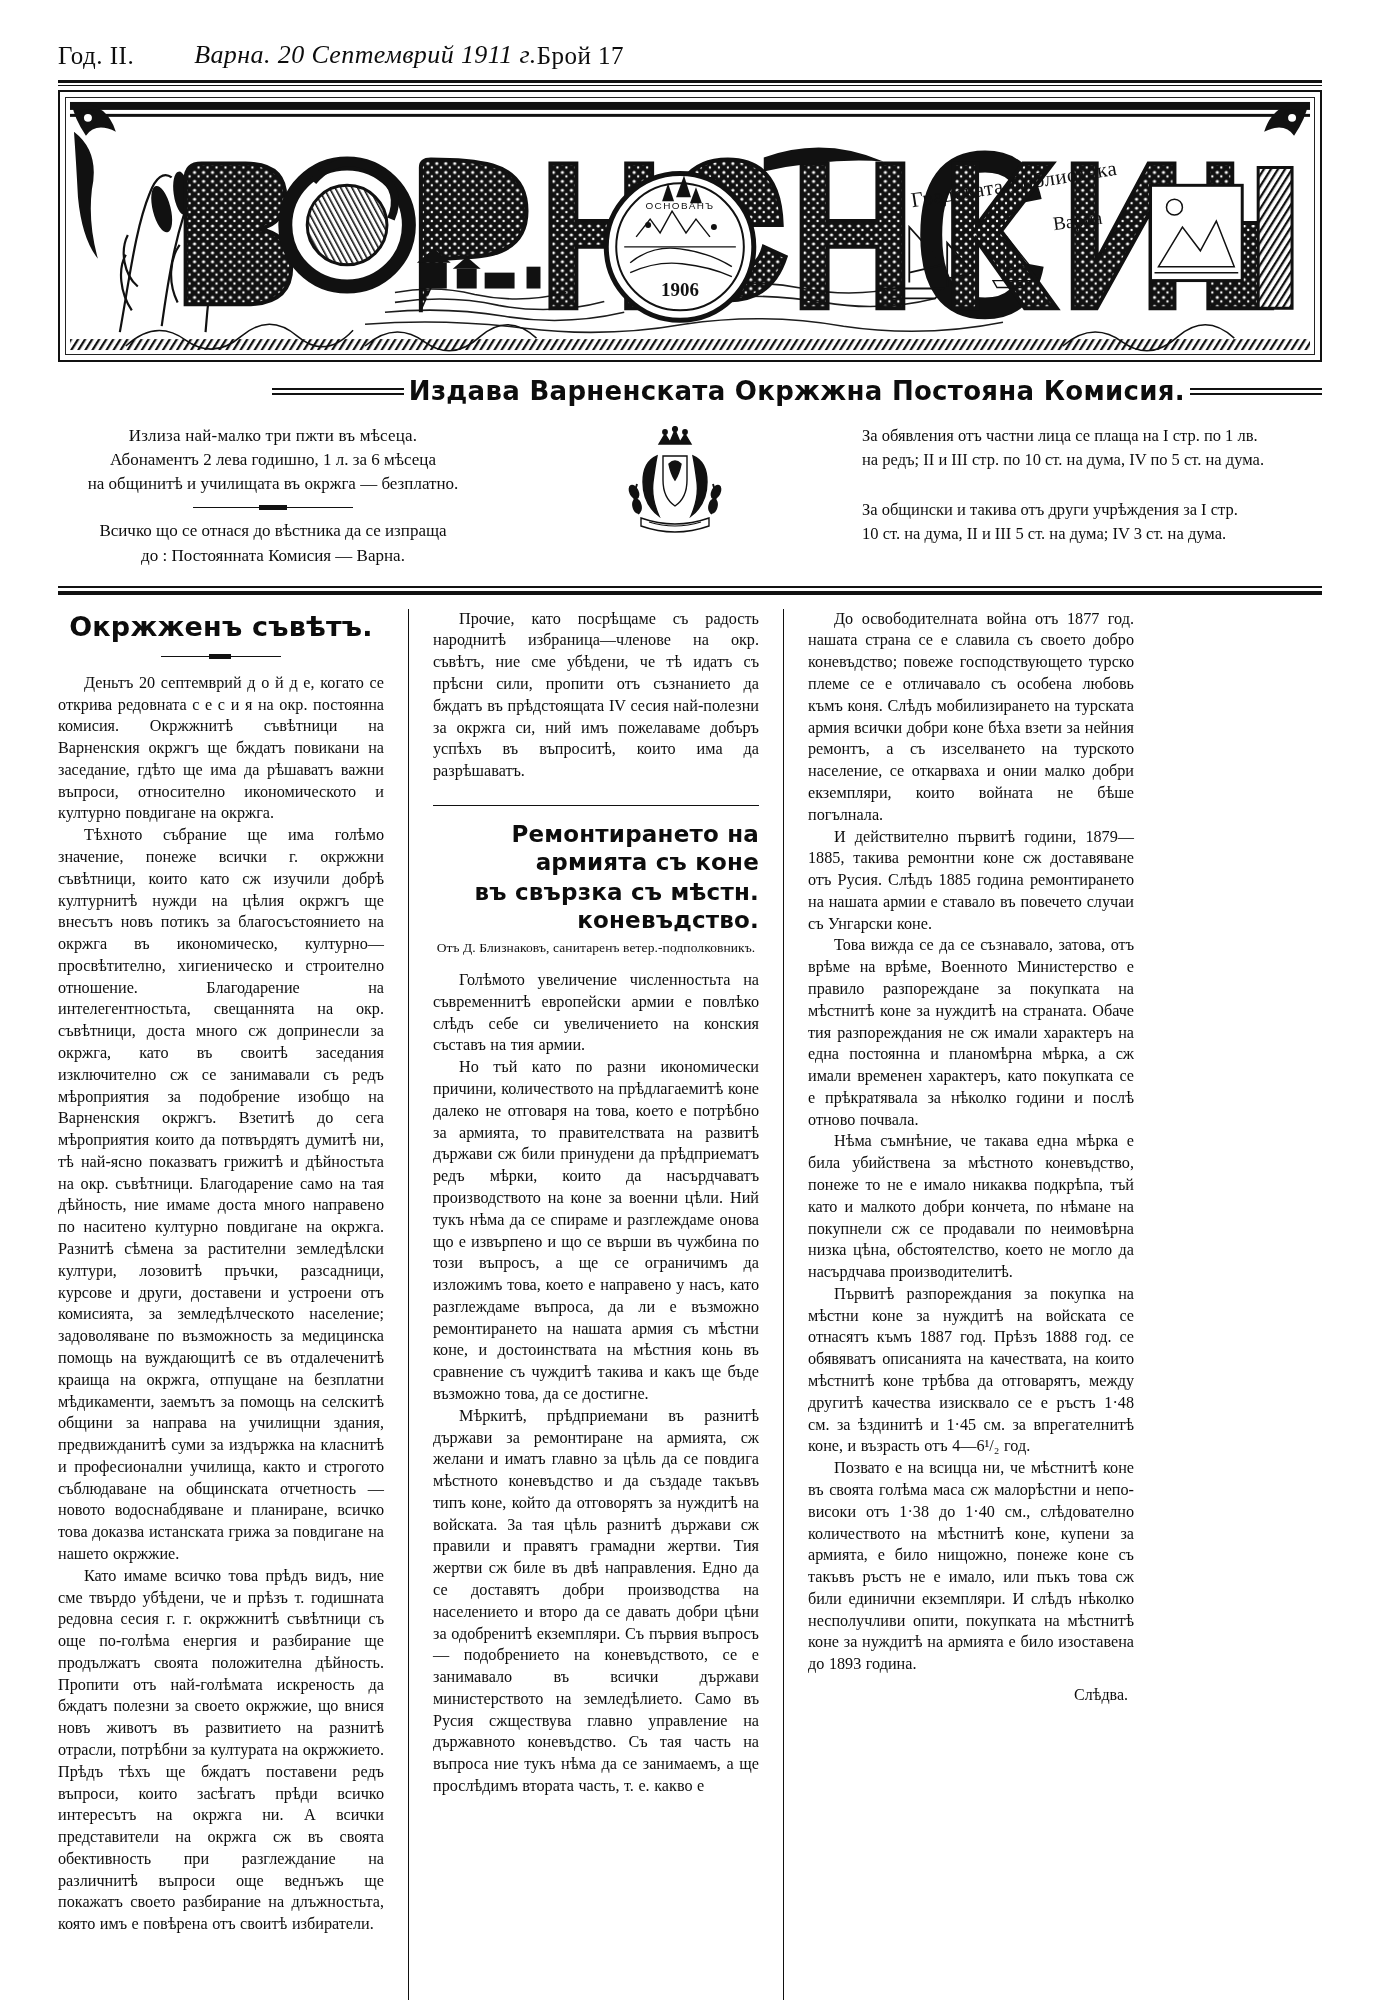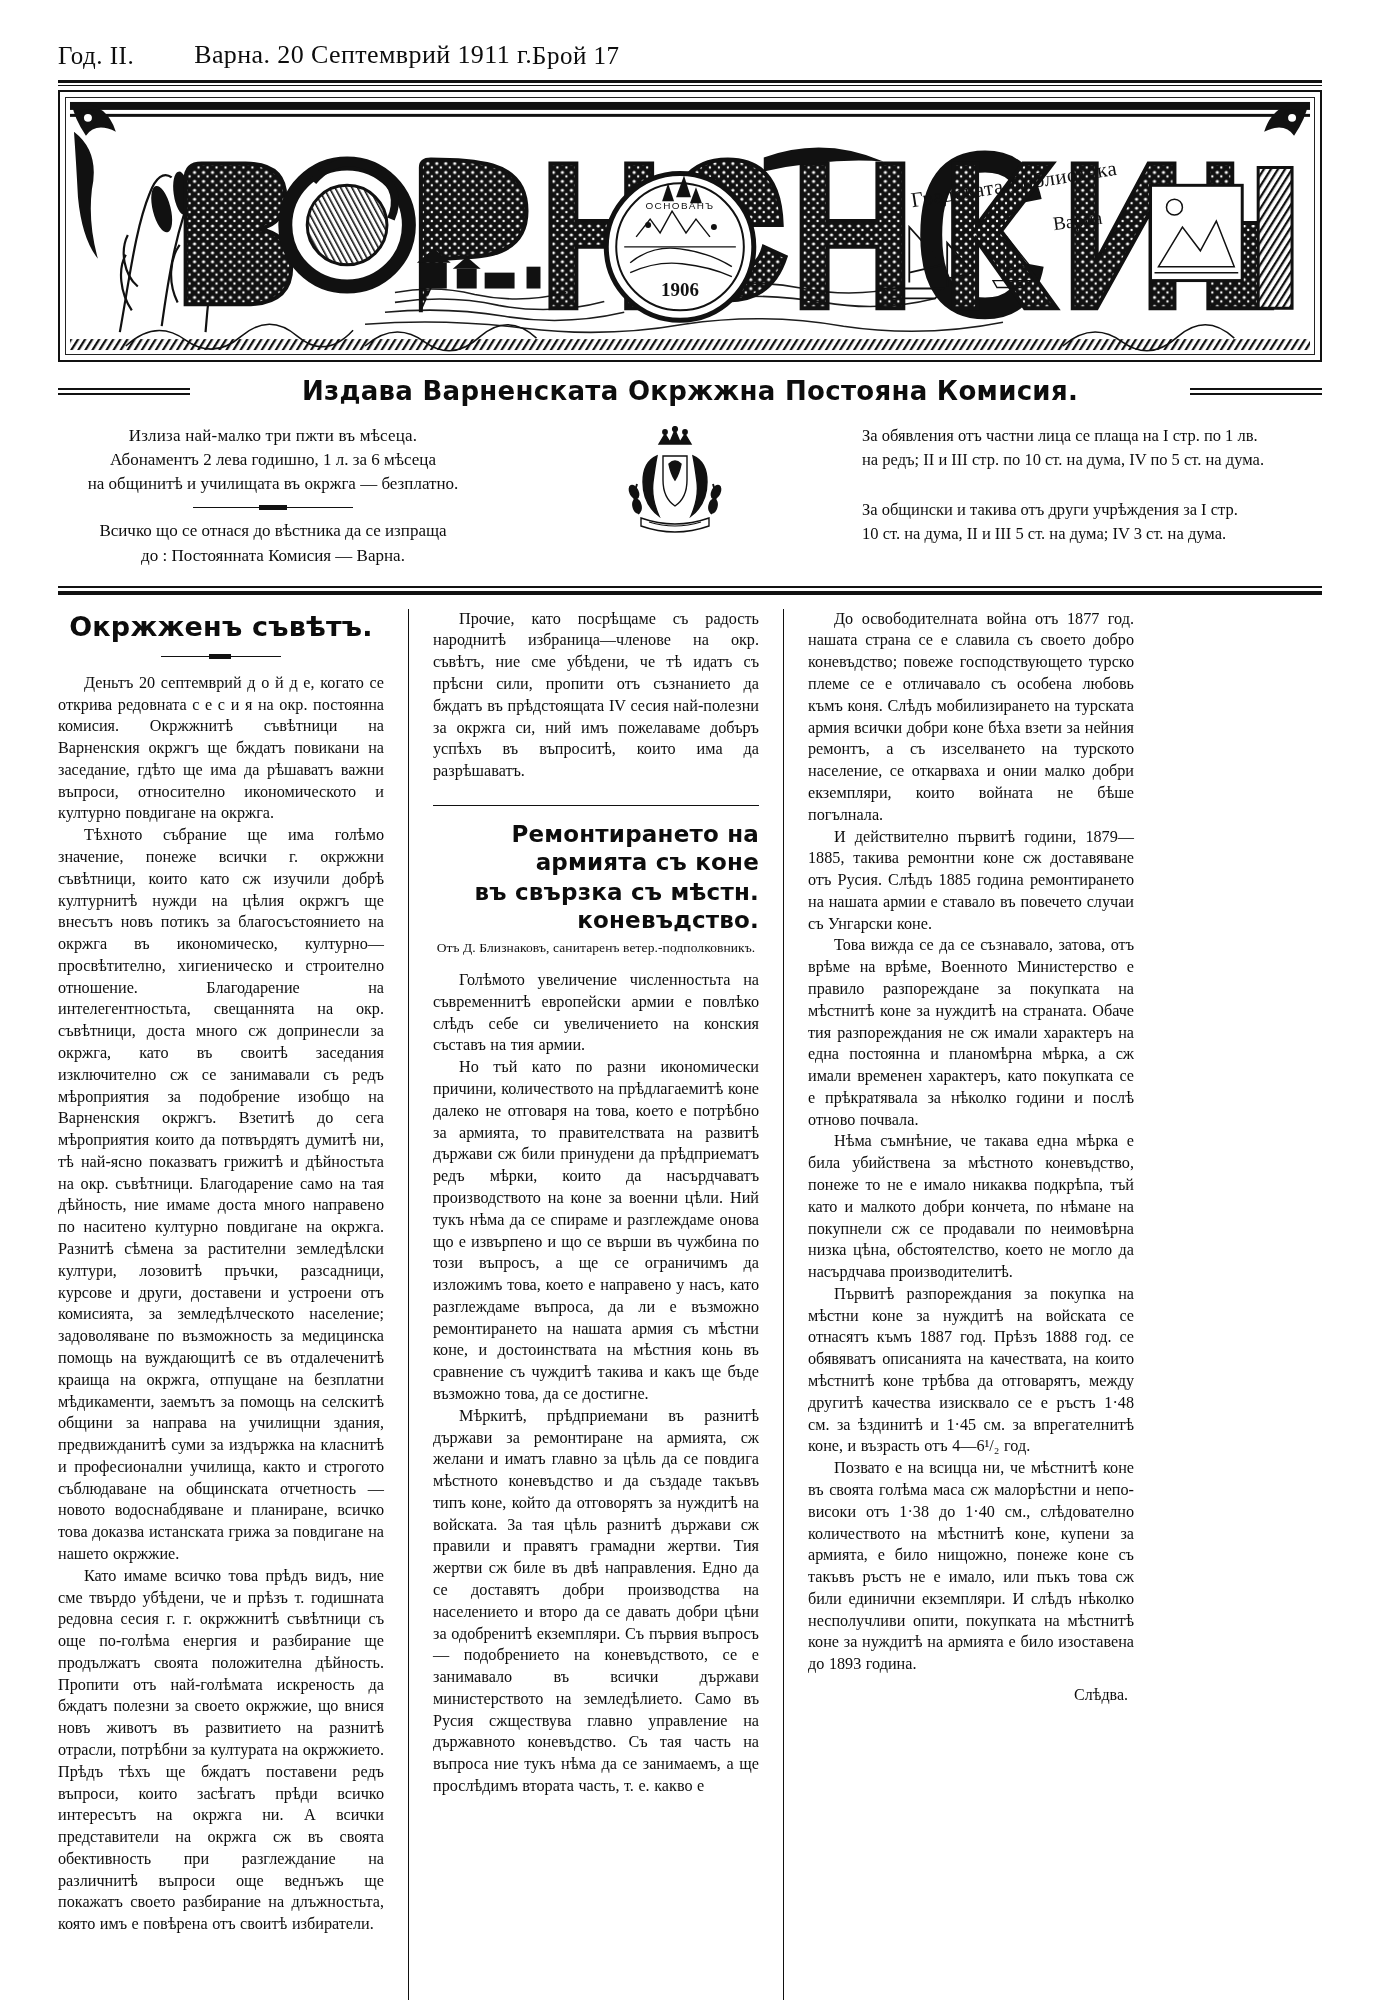--- a/index.html
+++ b/index.html
@@ -10,40 +10,40 @@
     color:#0d0d0d;
     -webkit-font-smoothing:none;
   }
   .page{width:1380px;height:2000px;position:relative;box-sizing:border-box;
         padding:0 58px;}
 
   
   .topline{display:flex;align-items:flex-end;justify-content:flex-start;
            padding-top:26px;height:44px;}
   .topline .t-left{font-size:25px;letter-spacing:.5px;font-weight:400;}
-  .topline .t-mid{font-size:26px;letter-spacing:.4px;margin-left:60px;}
+  .topline .t-mid{font-size:26px;letter-spacing:.4px;margin-left:60px;font-style:italic;}
   .topline .t-right{font-size:25px;letter-spacing:.5px;}
 
   .rule-top{height:0;border-top:3px solid #111;margin-top:10px;}
   .rule-top2{height:0;border-top:1px solid #111;margin-top:2px;}
 
   
   .masthead{position:relative;height:272px;margin-top:4px;
             border:2px solid #111;box-sizing:border-box;overflow:hidden;
             background:#fff;}
   .mh-inner{position:absolute;inset:5px;border:1px solid #222;overflow:hidden;}
   .mh-svg{position:absolute;inset:0;width:100%;height:100%;}
 
   .stamp{position:absolute;color:#111;font-family:"Liberation Serif",serif;}
   .stamp-lib{right:196px;top:74px;transform:rotate(-9deg);font-size:21px;
              letter-spacing:.6px;}
   .stamp-var{right:212px;top:112px;transform:rotate(-8deg);font-size:19px;}
 
   
-  .pubrow{display:flex;align-items:center;justify-content:space-between;
+  .pubrow{display:flex;align-items:center;justify-content:flex-end;
           margin-top:14px;gap:5px;}
   .pub-dash{flex:0 0 132px;height:9px;position:relative;}
   .pub-dash:before,.pub-dash:after{content:"";position:absolute;left:0;right:0;
            border-top:2px solid #111;}
   .pub-dash:before{top:1px;} .pub-dash:after{top:6px;}
   .pub-text{font-family:"DejaVu Sans","Liberation Sans",sans-serif;
             font-weight:700;font-size:26px;letter-spacing:.3px;white-space:nowrap;}
 
   
   .inforow{display:flex;justify-content:space-between;align-items:flex-start;

